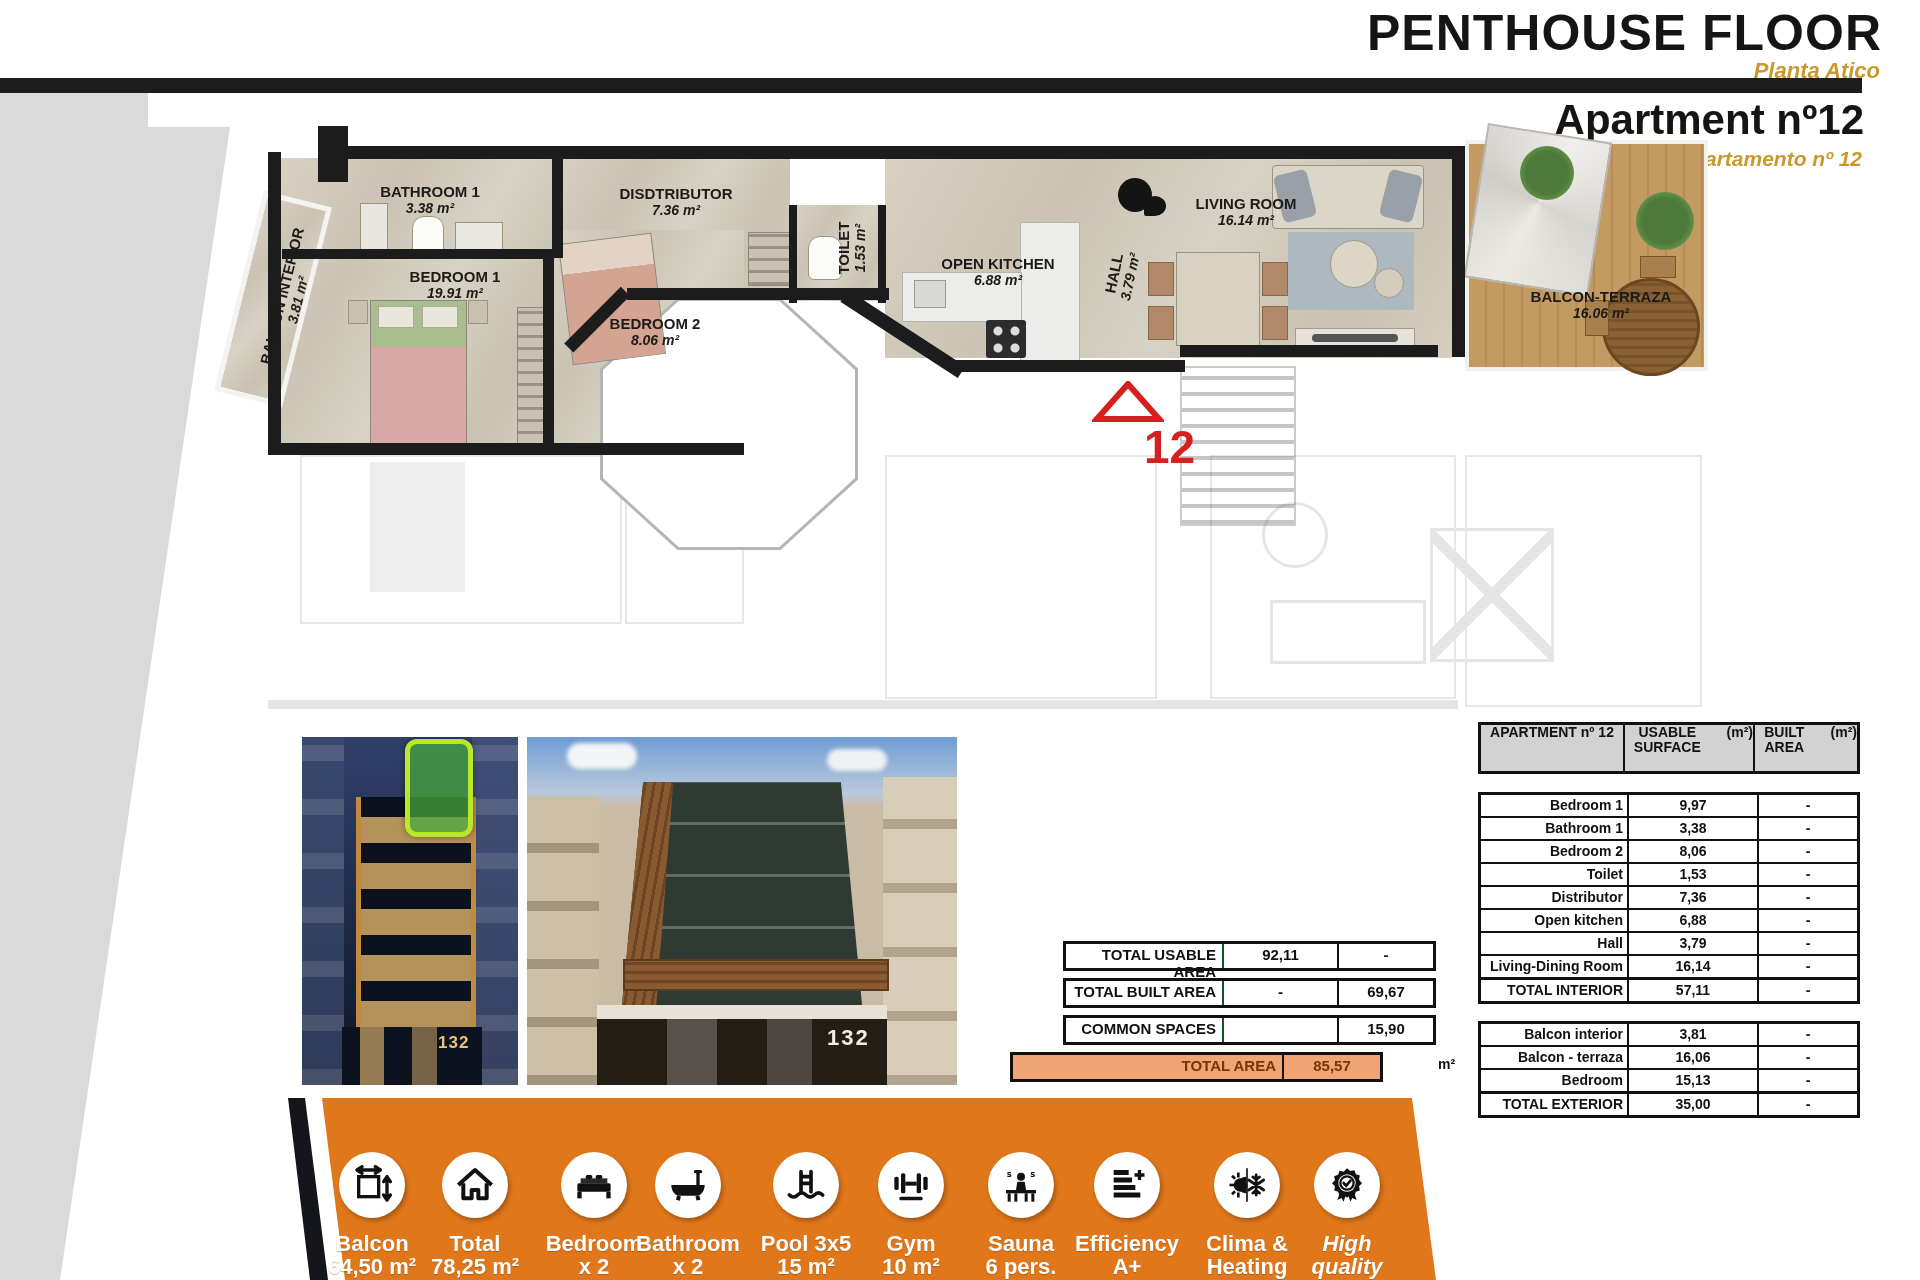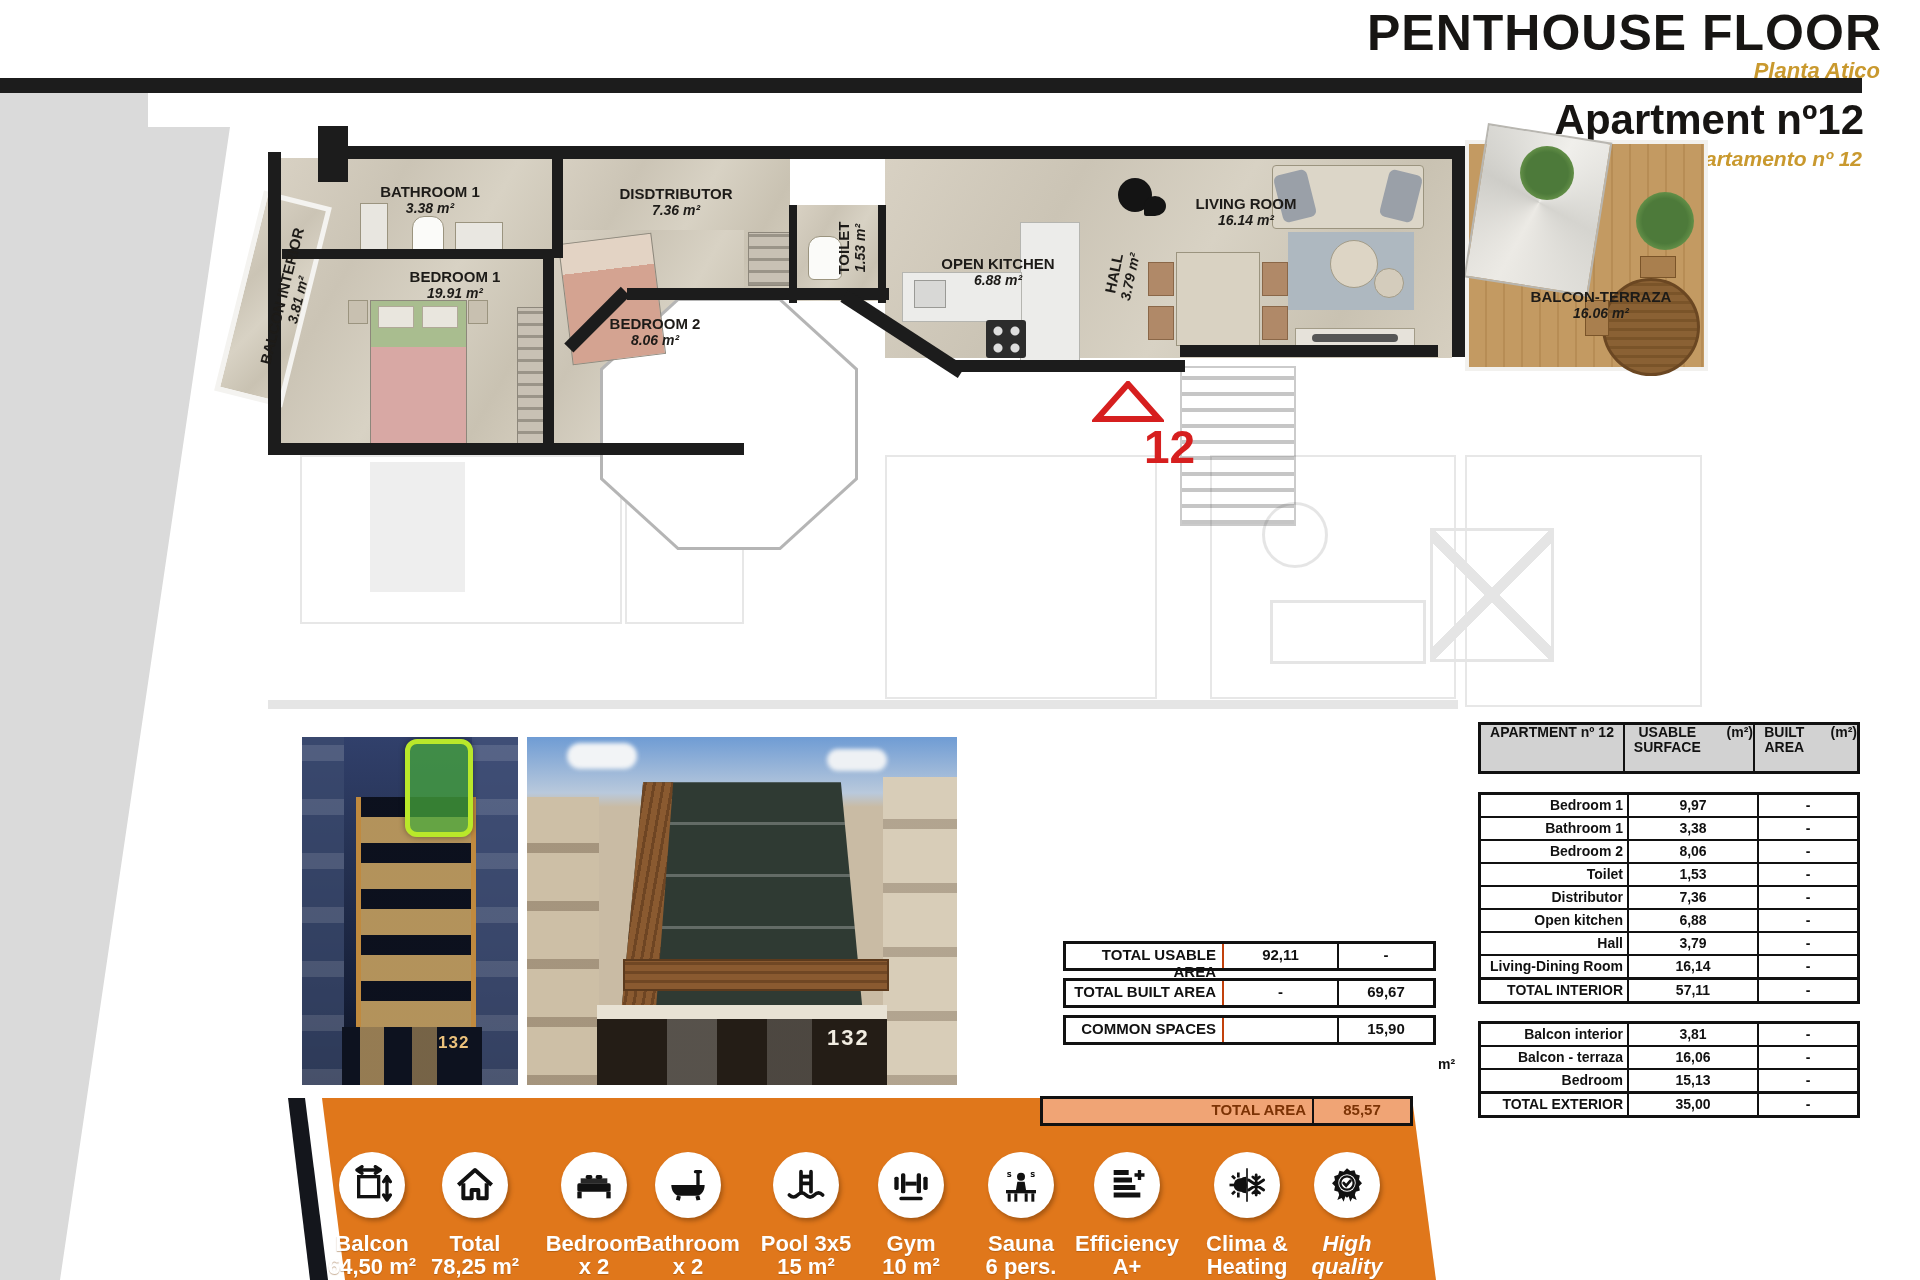--- a/index.html
+++ b/index.html
@@ -26,21 +26,21 @@
   .furn{z-index:3;}
   .slats{background:repeating-linear-gradient(0deg,#9a9488 0 3px,#c8c1b4 3px 12px);border:1px solid #8d877b;}
   .ghost{opacity:.16;filter:grayscale(1);z-index:1;}
   .gline{border:2px solid #6f6f6f;background:rgba(255,255,255,.5);}
   .marker-num{z-index:6;color:var(--red,#d61f1f);font-size:46px;font-weight:800;}
   
   .photo{z-index:2;overflow:hidden;}
   
   .tot-row{display:flex;border:3px solid #111;background:#fff;height:24px;z-index:3;
            font-size:15px;font-weight:800;color:#111;align-items:stretch;}
-  .tot-row .c1{width:150px;text-align:right;padding:2px 6px 0 0;border-right:2px solid #c2410c;}
+  .tot-row .c1{width:150px;text-align:right;padding:2px 6px 0 0;border-right:2px solid #14532d;}
   .tot-row .c2{width:113px;text-align:center;padding-top:2px;border-right:2px solid #111;}
   .tot-row .c3{flex:1;text-align:center;padding-top:2px;}
   .tot-orange{background:var(--total-fill,#f0a475);color:var(--total-text,#7c3305);}
   .tot-orange .c1{width:263px;border-right:2px solid #111;}
   .unit{font-size:14px;font-weight:800;color:#111;}
   
   .atable{z-index:3;font-weight:800;color:#111;}
   .thead{display:flex;border:3px solid #111;background:var(--table-header,#d2d2d2);height:46px;}
   .thead>div{display:flex;flex-direction:row;justify-content:center;text-align:center;font-size:14px;line-height:15px;gap:17px;}
   .hc1{width:142px;border-right:2px solid #111;}
@@ -252,21 +252,21 @@
 <div class="abs tot-row" style="left:1063px;top:978px;width:367px;">
   <div class="c1">TOTAL BUILT AREA</div>
     <div class="c2">-</div>
     <div class="c3">69,67</div>
 </div>
 <div class="abs tot-row" style="left:1063px;top:1015px;width:367px;">
   <div class="c1">COMMON SPACES</div>
     <div class="c2"></div>
     <div class="c3">15,90</div>
 </div>
-<div class="abs tot-row tot-orange" style="left:1040px;top:1052px;width:367px;margin-top:44px;">
+<div class="abs tot-row tot-orange" style="left:1010px;top:1052px;width:367px;">
   <div class="c1">TOTAL AREA</div>
     <div class="c3">85,57</div>
 </div>
 <div class="abs unit" style="left:1438px;top:1056px;">m²</div>
 
 <div class="abs atable" style="left:1478px;top:722px;width:382px;">
   <div class="thead">
     <div class="hc1">
         <span>APARTMENT nº 12</span>
       </div>

